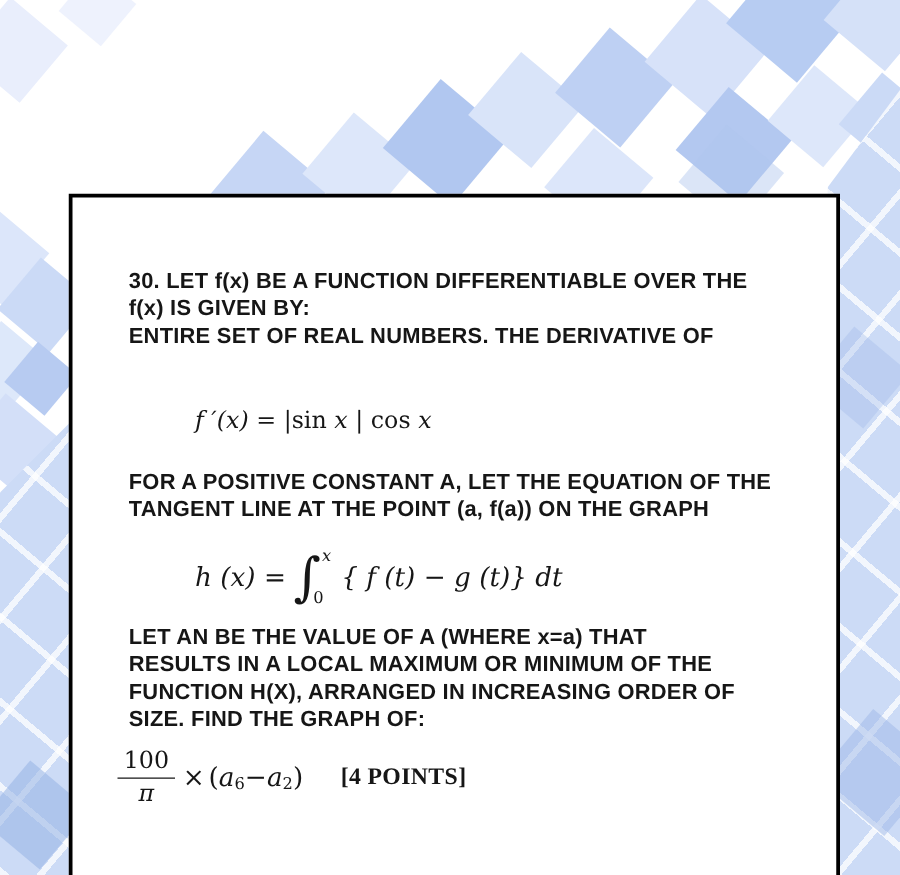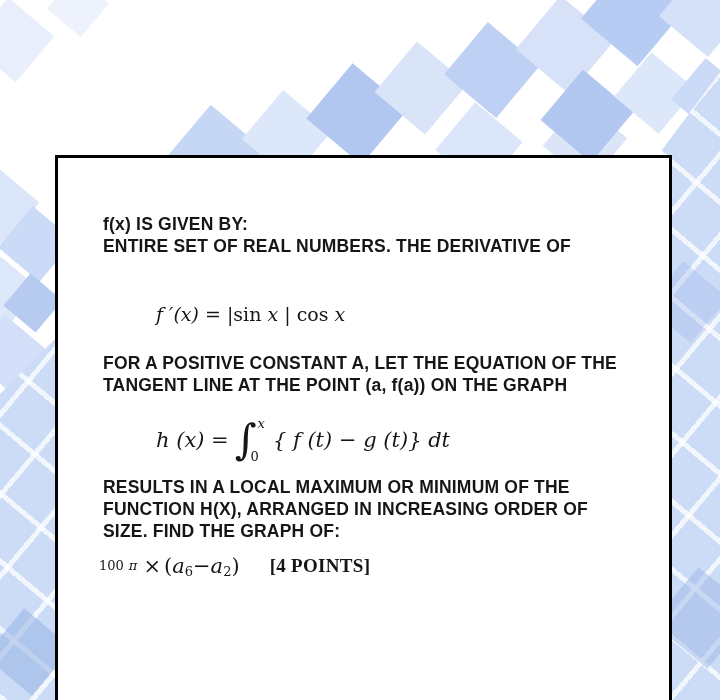--- a/index.html
+++ b/index.html
@@ -100,23 +100,23 @@
   .int-sup { font-style: italic; align-self: flex-start; margin-top: 1px; }
   .int-sub { font-style: normal; align-self: flex-start; margin-left: -7px; margin-bottom: 1px; }
   #formula3 {
     display: flex;
     align-items: center;
     margin: 12px 0 0 36px;
     font-size: 21px;
   }
   .frac {
     display: inline-flex;
-    flex-direction: row;
-    align-items: center;
-    font-size: 13px;
+    flex-direction: column;
+    align-items: center;
+    font-size: 19px;
     line-height: 1.15;
   }
   .frac .num { padding: 0 5px; }
   .frac .bar { width: 100%; height: 0; border-top: 1.6px solid #161616; margin: 2px 0; }
   .frac .den { font-style: italic; }
   .times { margin: 0 3px 0 6px; font-style: normal; }
   .sub {
     font-size: 13px;
     font-style: normal;
     position: relative;
@@ -159,20 +159,21 @@
 
   <div id="wash-right" class="wash"></div>
   <div id="wash-left" class="wash"></div>
   <div class="dm" style="left:-3px;top:621px;width:62px;height:62px;background:rgba(150,178,228,0.55);"></div>
   <div class="dm" style="left:667px;top:582px;width:72px;height:72px;background:rgba(158,184,232,0.5);"></div>
   <div class="dm" style="left:658px;top:273px;width:58px;height:58px;background:rgba(158,184,232,0.35);"></div>
 
   <div class="card">
 
     <div class="para" id="para1">
+      <div>30. LET f(x) BE A FUNCTION DIFFERENTIABLE OVER THE</div>
       <div>f(x) IS GIVEN BY:</div>
       <div>ENTIRE SET OF REAL NUMBERS. THE DERIVATIVE OF</div>
     </div>
 
     <div class="math" id="formula1">
       <span class="it">f ′(x) = |</span><span class="rm">sin</span><span class="it"> x | </span><span class="rm">cos</span><span class="it"> x</span>
     </div>
 
     <div class="para" id="para2">
       <div>FOR A POSITIVE CONSTANT A, LET THE EQUATION OF THE</div>
@@ -185,20 +186,21 @@
         <span class="int-glyph">∫</span>
         <span class="int-limits">
           <span class="int-sup">x</span>
           <span class="int-sub">0</span>
         </span>
       </span>
       <span class="it">{ f (t) − g (t)} dt</span>
     </div>
 
     <div class="para" id="para3">
+      <div>LET AN BE THE VALUE OF A (WHERE x=a) THAT</div>
       <div>RESULTS IN A LOCAL MAXIMUM OR MINIMUM OF THE</div>
       <div>FUNCTION H(X), ARRANGED IN INCREASING ORDER OF</div>
       <div>SIZE. FIND THE GRAPH OF:</div>
     </div>
 
     <div class="math" id="formula3">
       <span class="frac">
         <span class="num rm">100</span>
         <span class="bar"></span>
         <span class="den">π</span>

